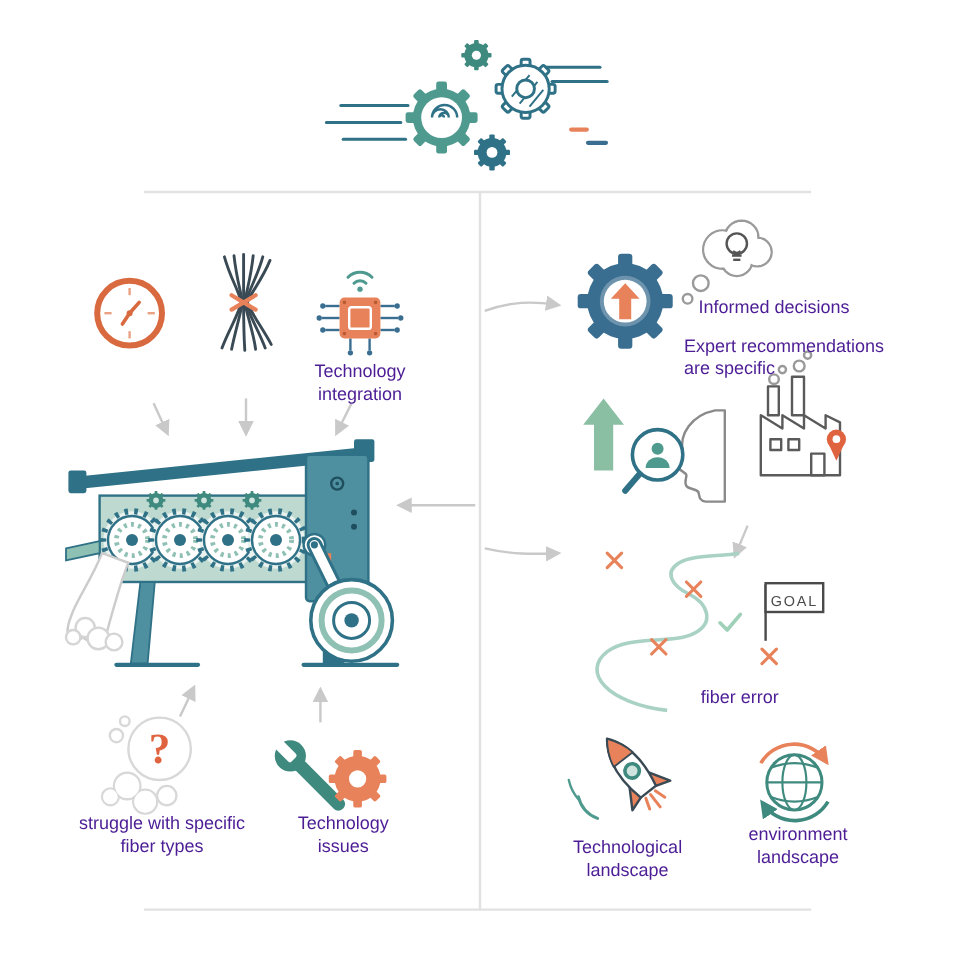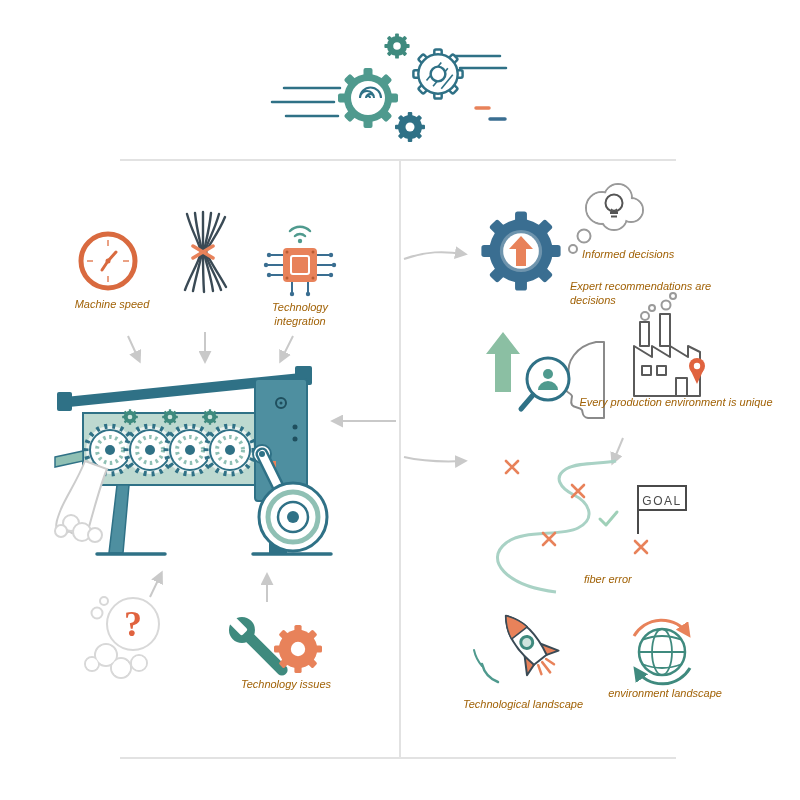--- a/index.html
+++ b/index.html
@@ -1,20 +1,20 @@
 <!DOCTYPE html>
 <html><head>
 <meta charset="utf-8">
 <style>
   * { margin:0; padding:0; box-sizing:border-box; }
   html,body { width:800px; height:800px; }
   body { background:#ffffff; font-family:"Liberation Sans", sans-serif; position:relative; overflow:hidden; }
   .canvas { position:absolute; left:0; top:0; width:800px; height:800px; background:#ffffff; }
   .layer { position:absolute; left:0; top:0; }
-  .label { position:absolute; color:#a16207; font-size:11px; line-height:1.28; text-align:center;font-style:italic; }
+  .label { position:absolute; color:#4c1d95; font-size:15px; line-height:1.28; text-align:center; }
   .label.left { text-align:left; }
 </style>
 </head>
 <body>
 
 <div class="canvas">
 
 <svg class="layer" width="800" height="800" viewBox="0 0 800 800">
   <defs>
     <g id="teeth">
@@ -341,23 +341,22 @@
     <circle cx="662" cy="652" r="23" fill="#ffffff" stroke="#3f8a7e" stroke-width="2.5"></circle>
     <ellipse cx="662" cy="652" rx="10" ry="23" fill="none" stroke="#3f8a7e" stroke-width="1.8"></ellipse>
     <line x1="639" y1="652" x2="685" y2="652" stroke="#3f8a7e" stroke-width="1.8"></line>
     <path d="M 642 640 Q 662 632 682 640" fill="none" stroke="#3f8a7e" stroke-width="1.8"></path>
     <path d="M 642 664 Q 662 672 682 664" fill="none" stroke="#3f8a7e" stroke-width="1.8"></path>
     <path d="M 634 636 A 32 32 0 0 1 688 634" fill="none" stroke="#e8825a" stroke-width="3" marker-end="url(#arrO)"></path>
     <path d="M 690 668 A 32 32 0 0 1 636 670" fill="none" stroke="#3f8a7e" stroke-width="3" marker-end="url(#arrT)"></path>
   </g>
 </svg>
 
-<div class="label" style="left:70px;top:297px;width:84px">Machine speed</div>
 <div class="label" style="left:252px;top:300px;width:96px">Technology integration</div>
+<div class="label" style="left:60px;top:677px;width:150px">struggle with specific fiber types</div>
 <div class="label" style="left:230px;top:677px;width:112px">Technology issues</div>
 <div class="label left" style="left:582px;top:247px;width:150px">Informed decisions</div>
-<div class="label left" style="left:570px;top:279px;width:168px">Expert recommendations are decisions</div>
-<div class="label" style="left:572px;top:395px;width:208px">Every production environment is unique</div>
+<div class="label left" style="left:570px;top:279px;width:168px">Expert recommendations are specific</div>
 <div class="label left" style="left:584px;top:572px;width:90px">fiber error</div>
 <div class="label" style="left:462px;top:697px;width:122px">Technological landscape</div>
 <div class="label" style="left:606px;top:686px;width:118px">environment landscape</div>
 
 </div>
 
 </body></html>

